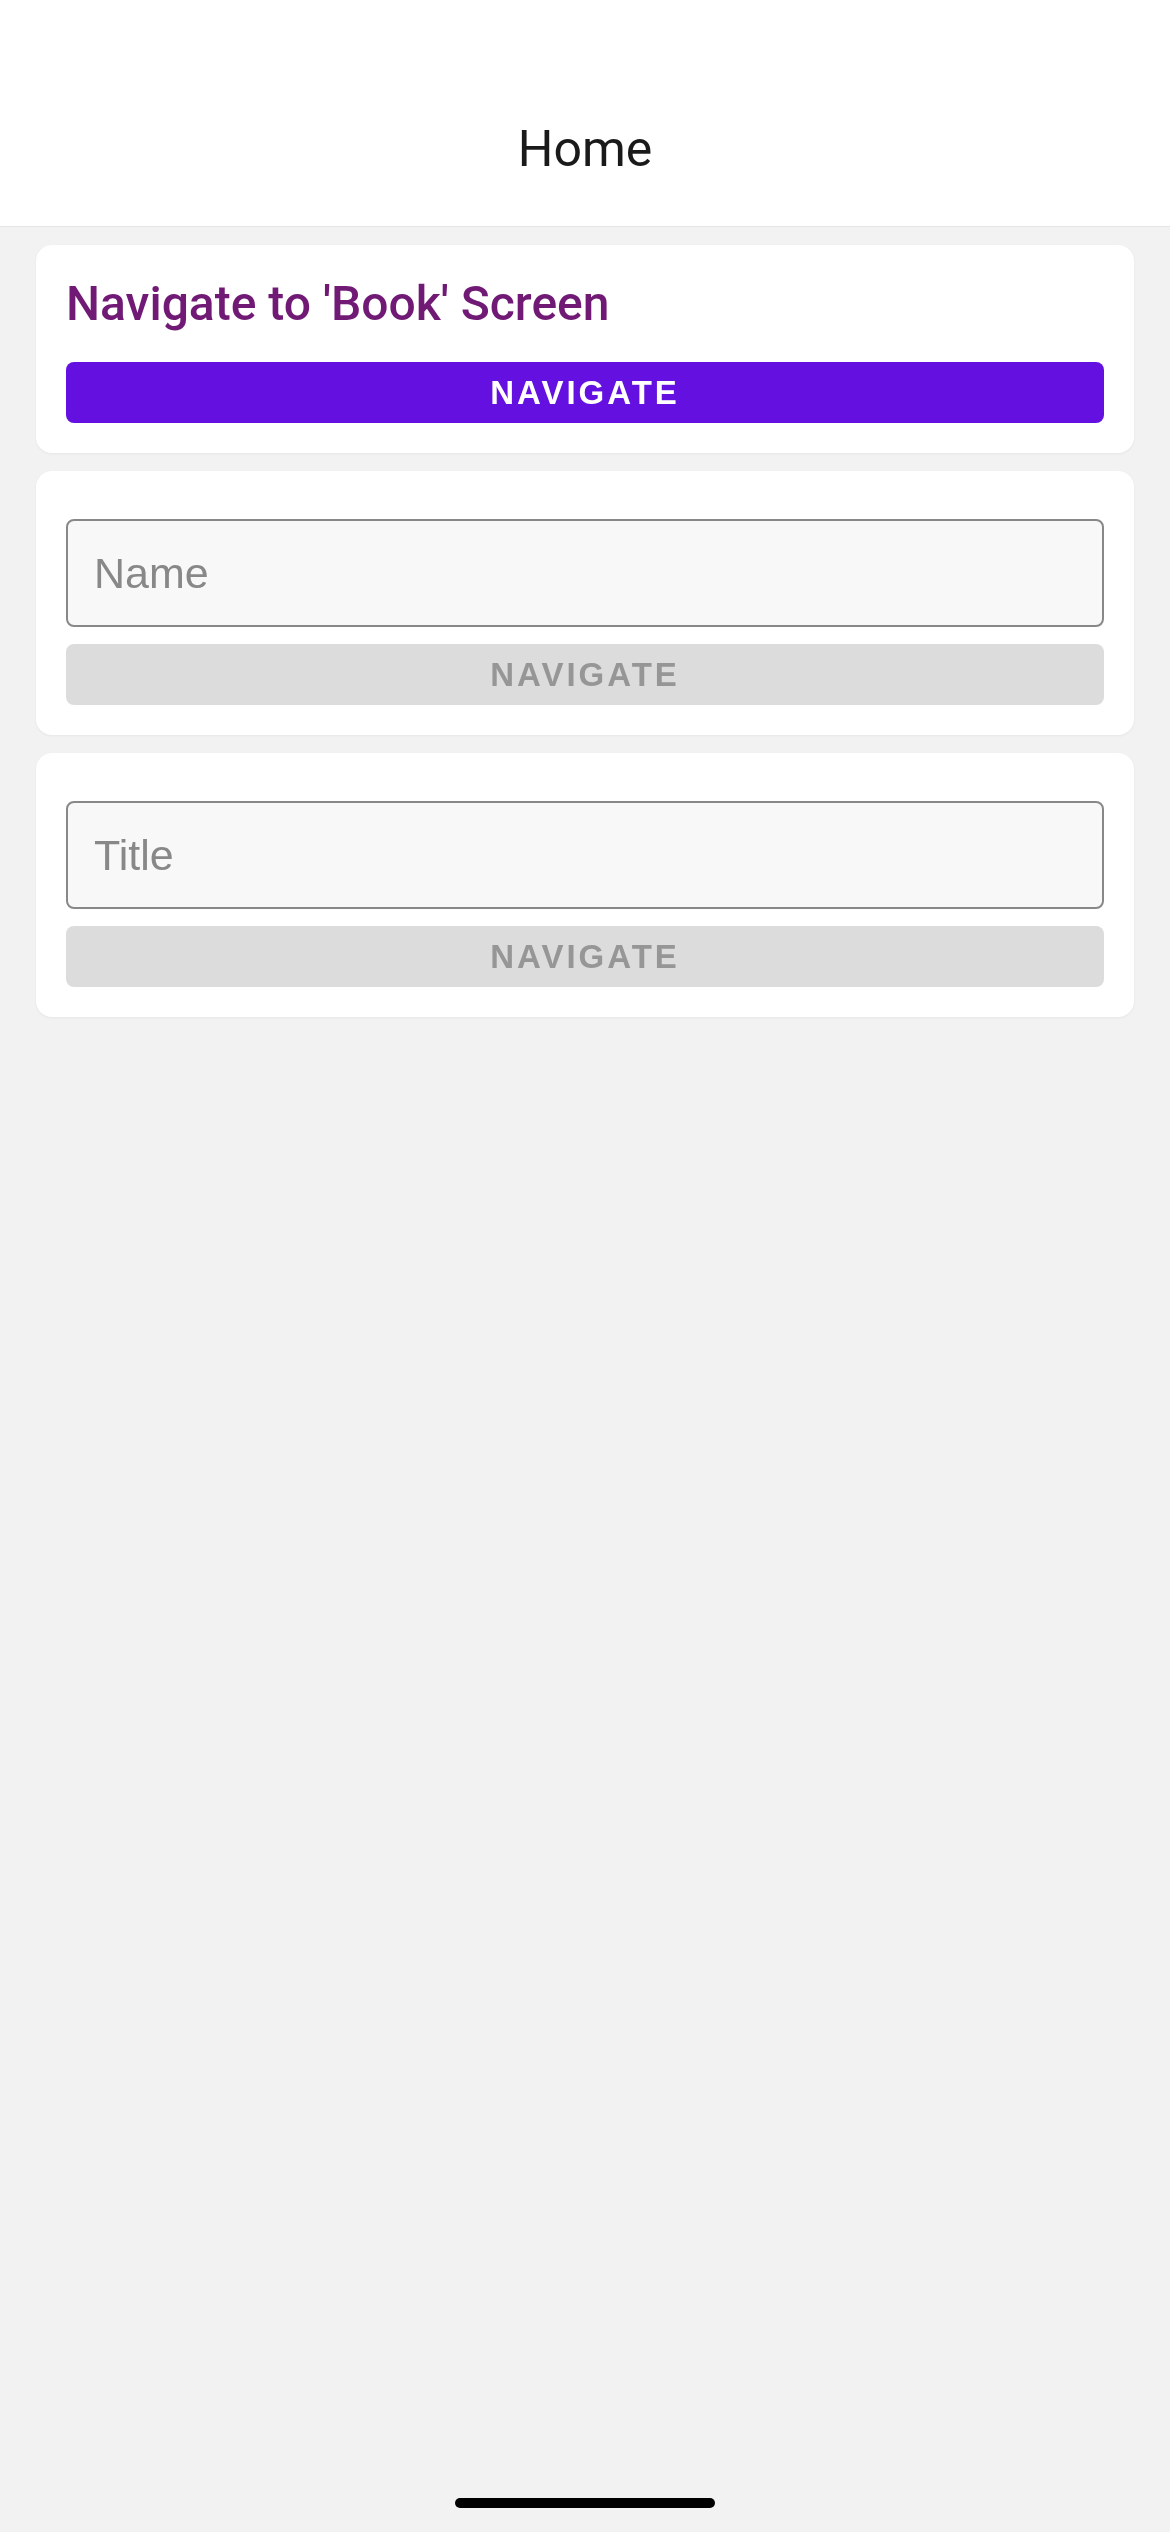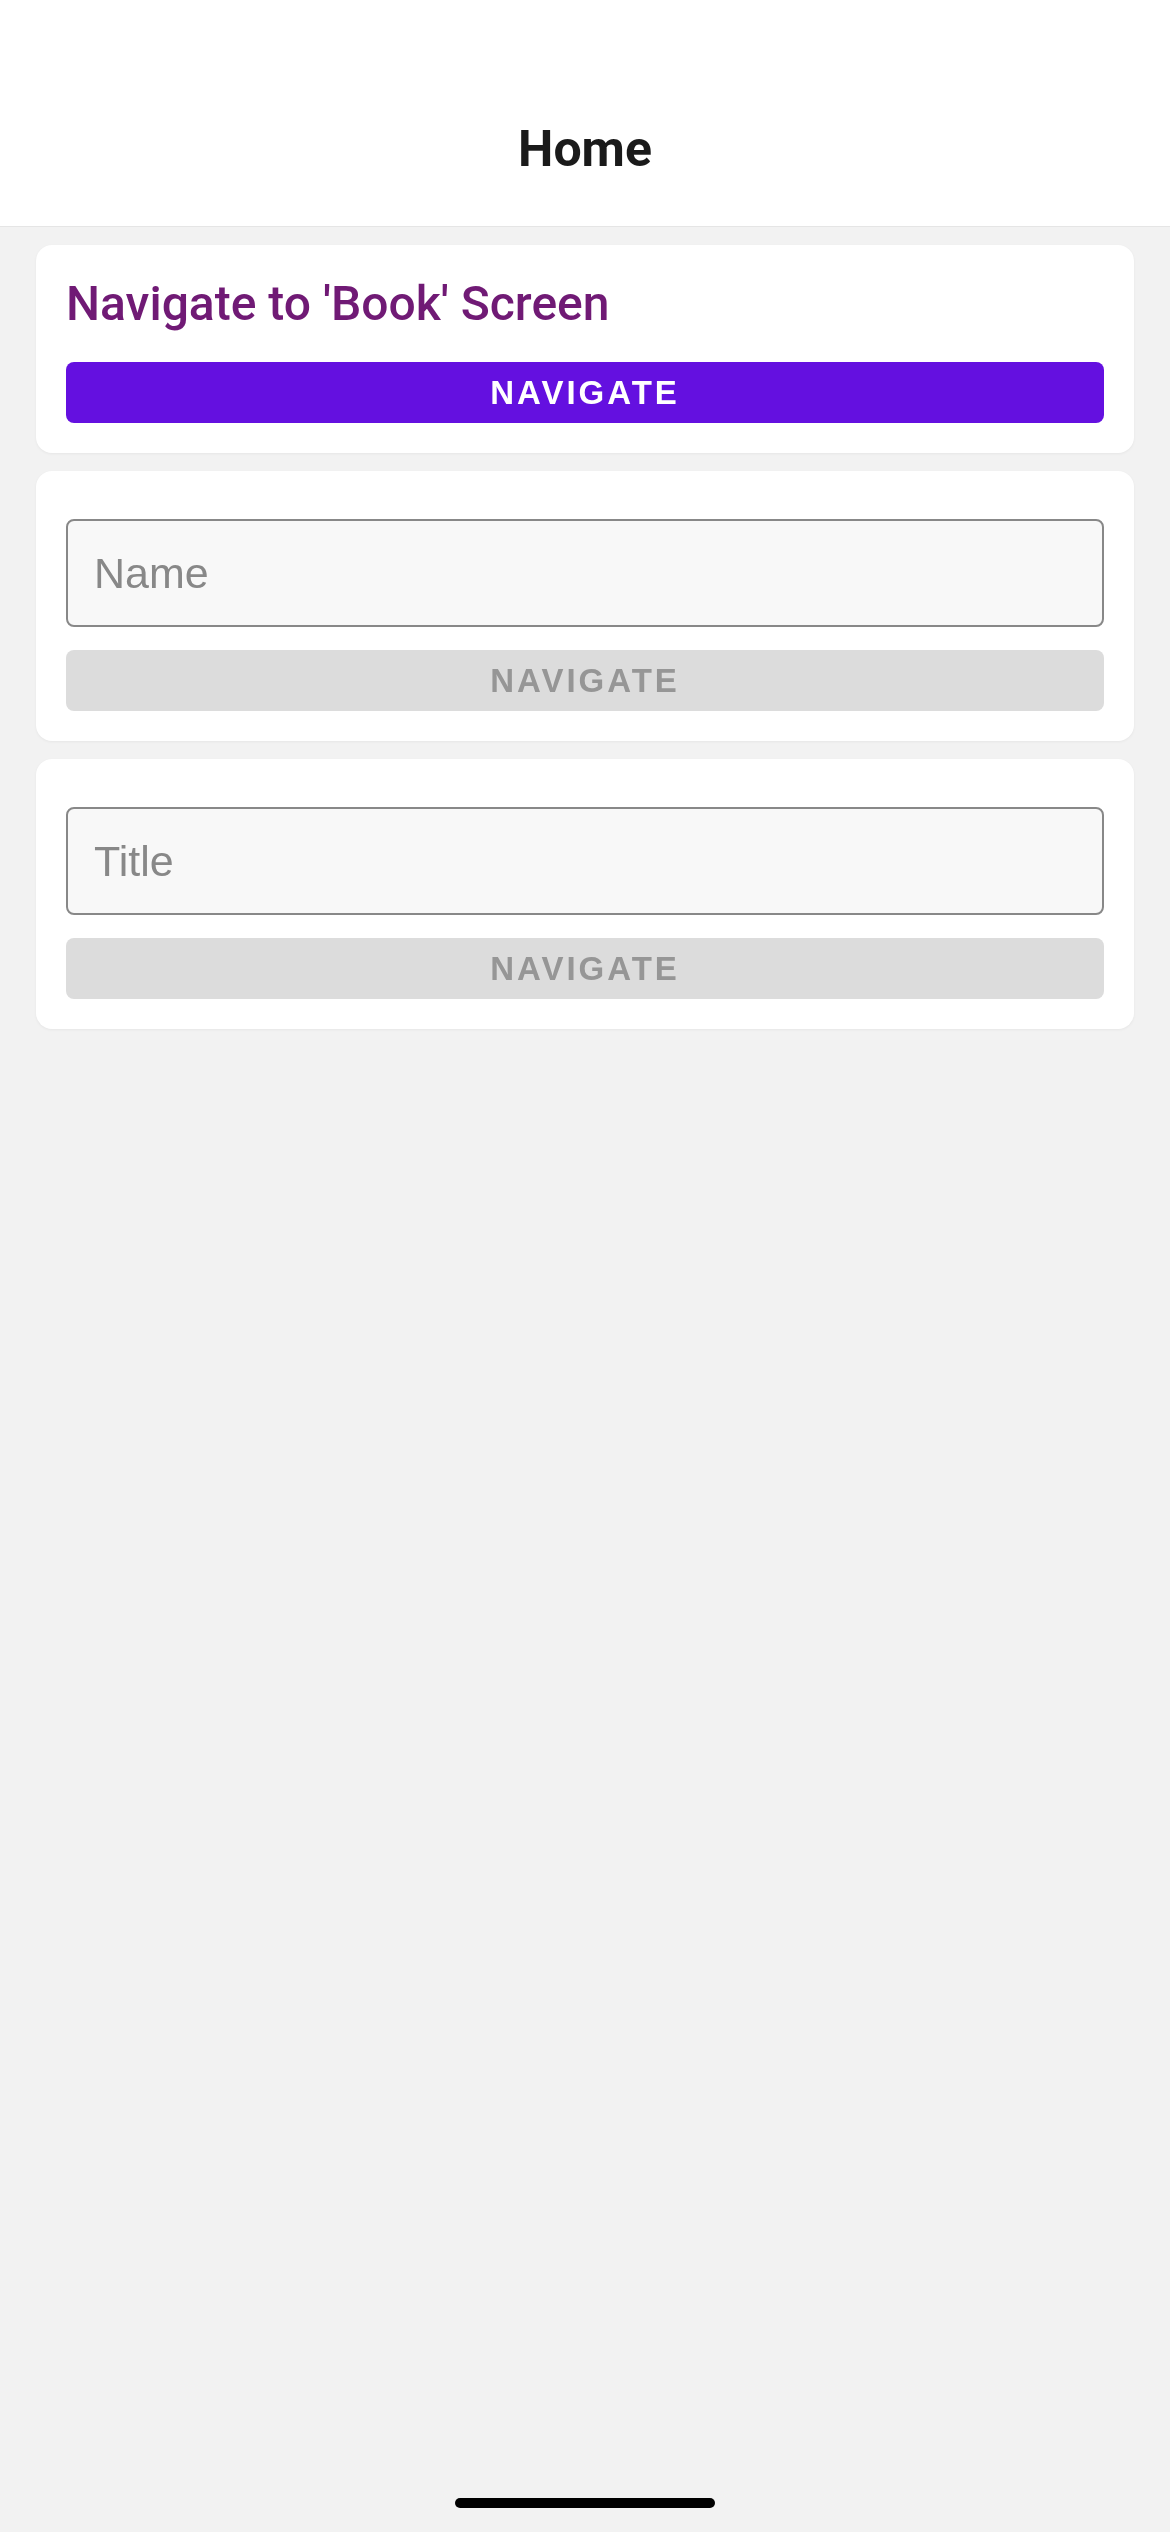--- a/index.html
+++ b/index.html
@@ -23,21 +23,21 @@
     
     .header {
       background: #ffffff;
       text-align: center;
       padding: 20px 0 48px 0;
       border-bottom: 1px solid rgba(0,0,0,0.1);
     }
     
     .header-title {
       font-size: 50px;
-      font-weight: 700;
+      font-weight: 400;
       color: #1a1a1a;
     }
     
     .content {
       padding: 18px 36px;
     }
     
     .card {
       background: #ffffff;
       border-radius: 16px;
@@ -56,21 +56,21 @@
     .input-field {
       width: 100%;
       height: 108px;
       border: 2px solid #888888;
       border-radius: 8px;
       background: #f8f8f8;
       padding: 0 26px;
       font-size: 43px;
       color: #333;
       margin-top: 18px;
-      margin-bottom: 23px;
+      margin-bottom: 17px;
     }
     
     .input-field::placeholder {
       color: #888888;
     }
     
     .btn {
       width: 100%;
       height: 61px;
       border: none;

